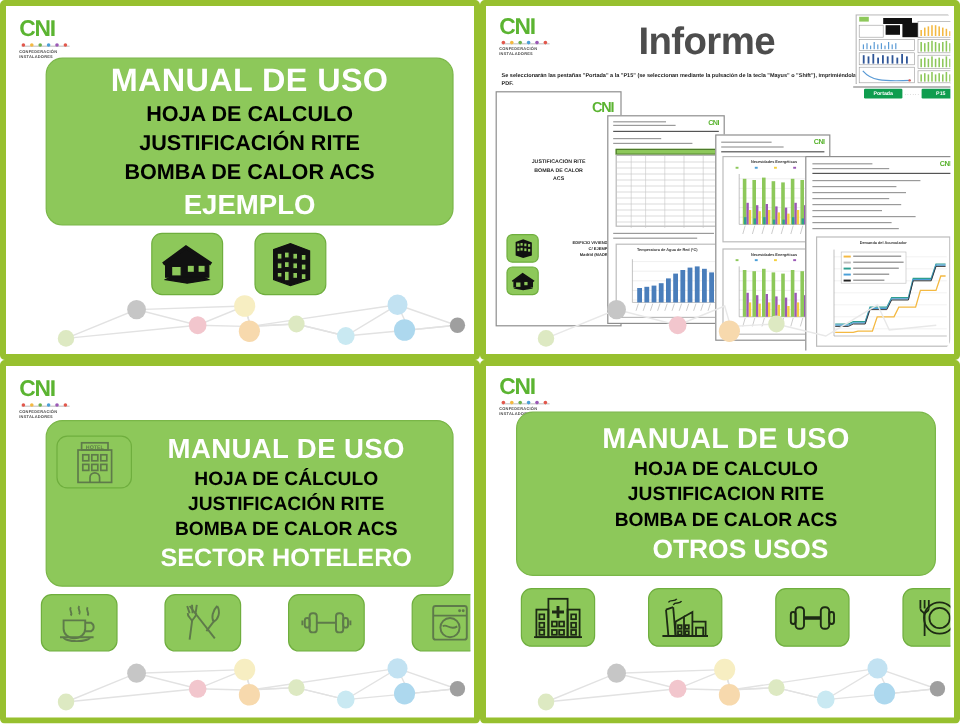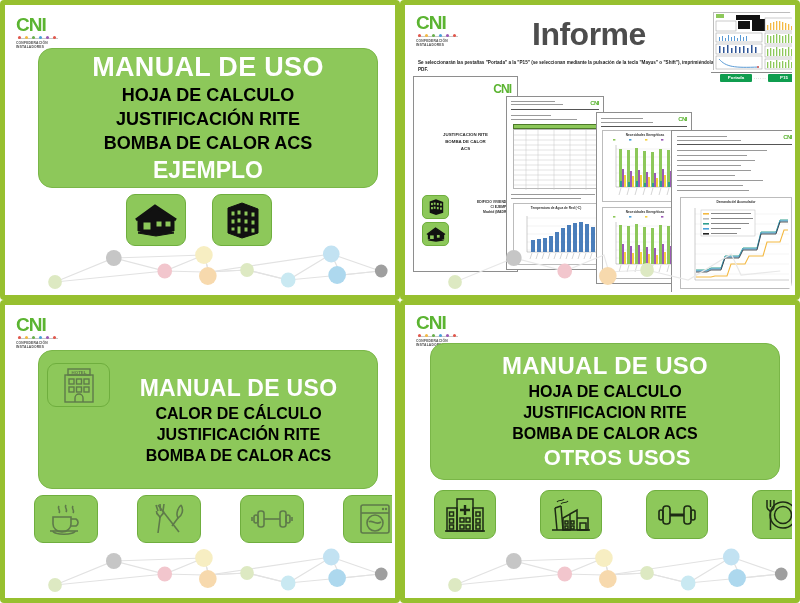--- a/index.html
+++ b/index.html
@@ -703,23 +703,24 @@
               <rect x="21.5" y="14" width="5" height="5"></rect>
               <rect x="29" y="14" width="5" height="5"></rect>
             <rect x="14" y="22" width="5" height="5"></rect>
               <rect x="21.5" y="22" width="5" height="5"></rect>
               <rect x="29" y="22" width="5" height="5"></rect>
             <path d="M20 37 L20 33 A4 4 0 0 1 28 33 L28 37"></path>
           </svg>
         </div>
         <div style="flex:1; display:flex; flex-direction:column; align-items:center; justify-content:center; margin-right:10px;">
           <div class="title-main" style="font-size:23px; line-height:29px;">MANUAL DE USO</div>
-          <div class="title-sub" style="font-size:16px; line-height:21px;">CALOR DE CÁLCULO</div>
+          <div class="title-sub" style="font-size:16px; line-height:21px;">HOJA DE CÁLCULO</div>
           <div class="title-sub" style="font-size:16px; line-height:21px;">JUSTIFICACIÓN RITE</div>
           <div class="title-sub" style="font-size:16px; line-height:21px;">BOMBA DE CALOR ACS</div>
+          <div class="title-foot" style="font-size:21px; line-height:27px;">SECTOR HOTELERO</div>
         </div>
       </div>
 
       <div class="tiles" style="left:26px; top:187px; gap:39px;">
         <div class="tile" style="width:64px; height:48px;">
           <svg width="42" height="34" viewBox="0 0 42 34" fill="none" stroke="#5e7a4a" stroke-width="1.6">
             <path d="M14 4 C12 7, 16 8, 14 11"></path>
               <path d="M21 3 C19 6, 23 7, 21 10"></path>
               <path d="M28 4 C26 7, 30 8, 28 11"></path>
             <path d="M8 15 L8 22 A9 8 0 0 0 26 22 L26 15 Z"></path>

